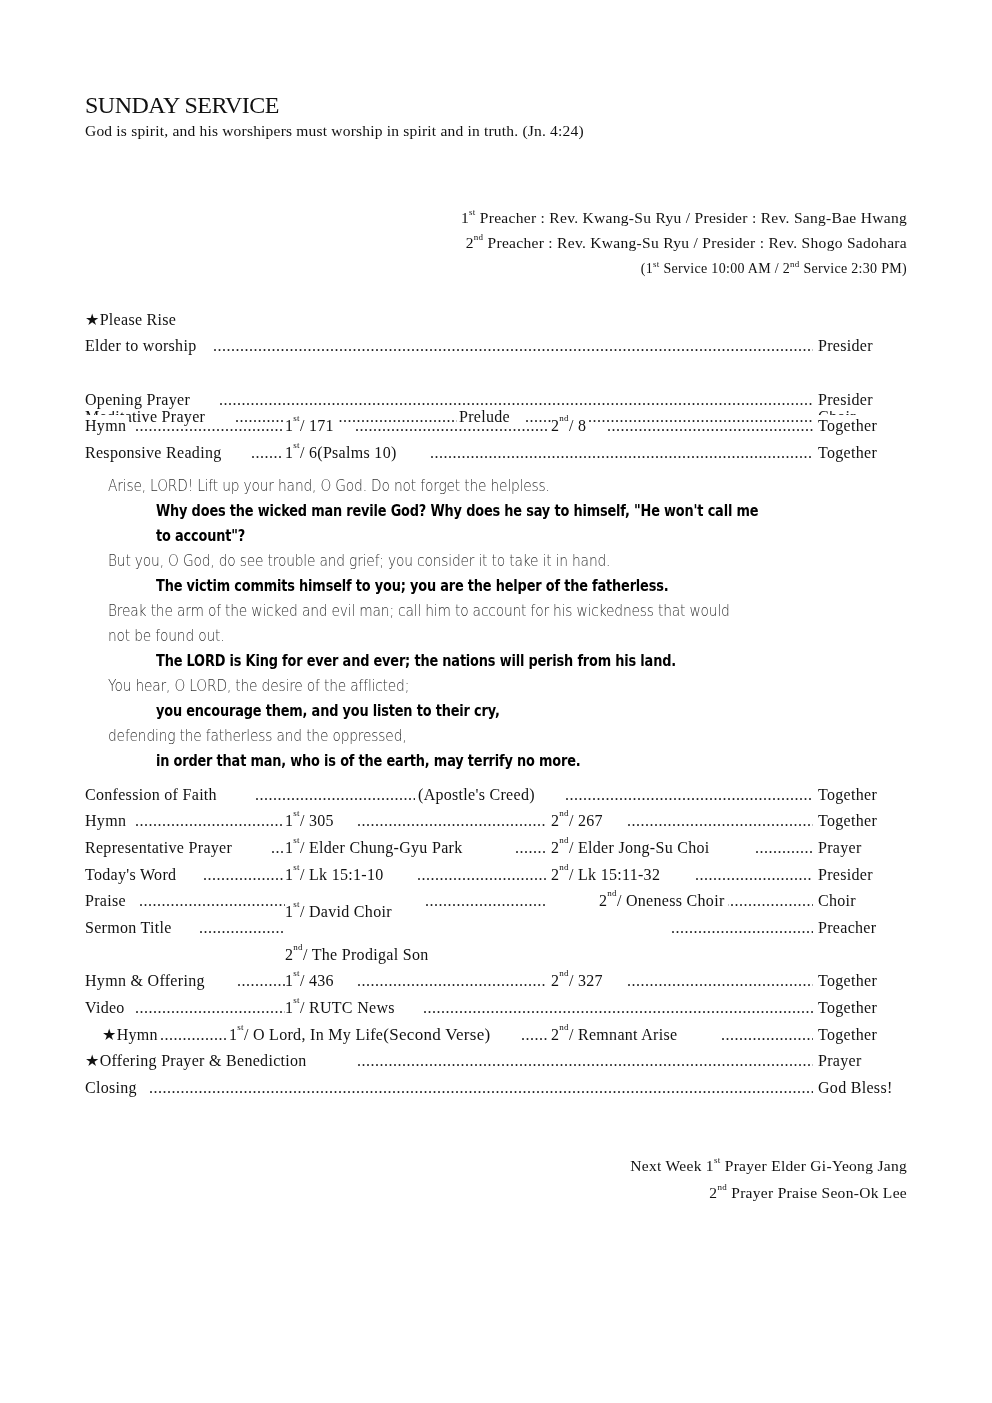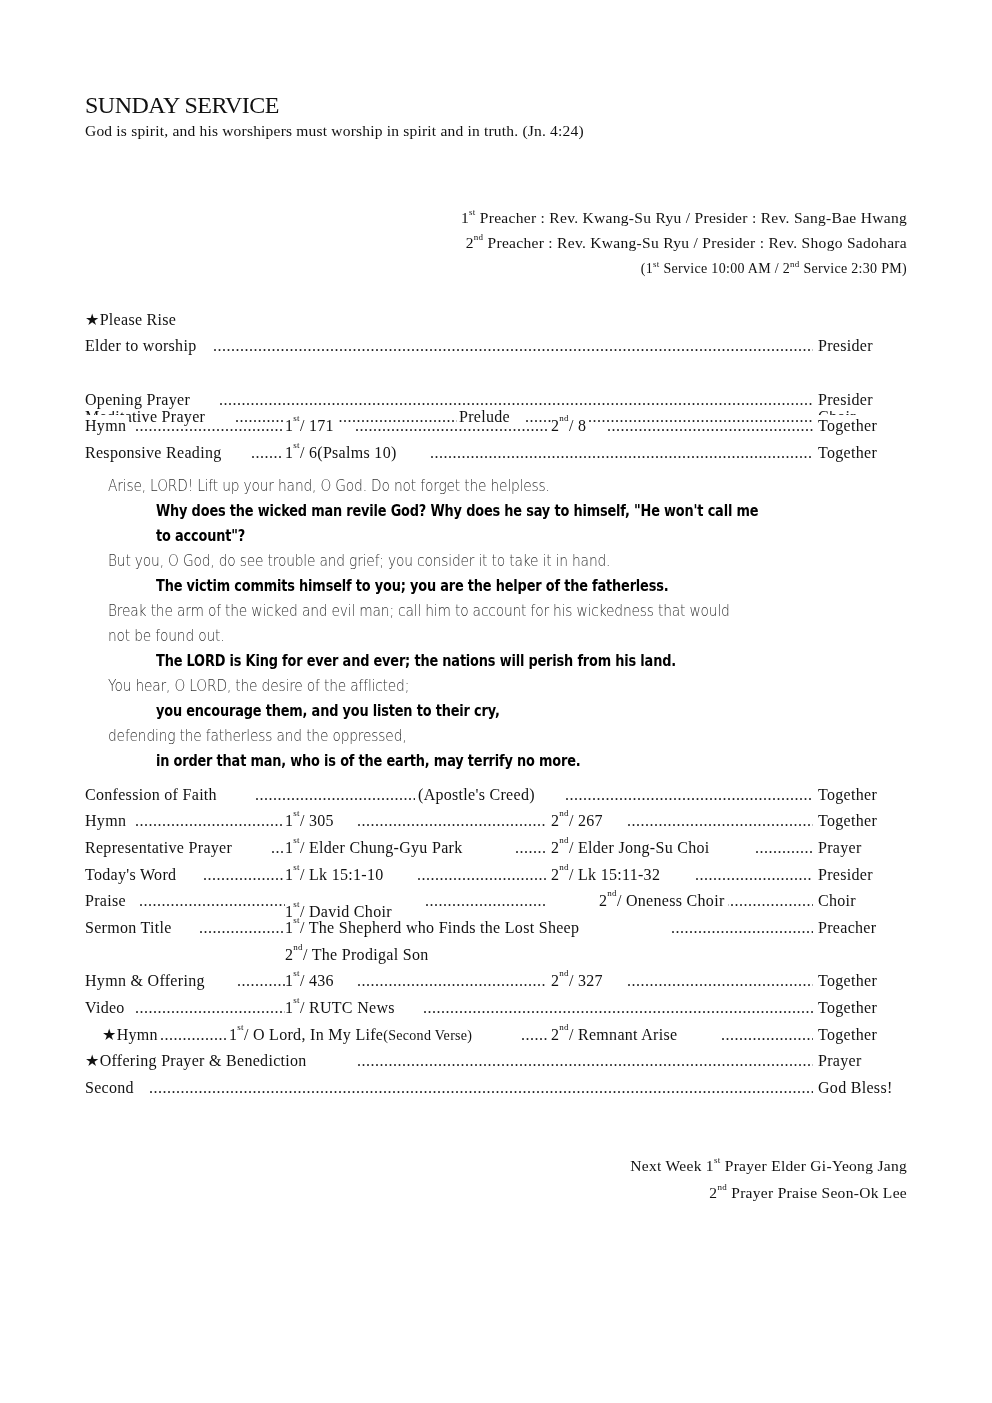--- a/index.html
+++ b/index.html
@@ -13,21 +13,21 @@
   sup { font-size:9px; vertical-align:top; line-height:9px; position:relative; top:-1px; }
   .row { position:absolute; left:85px; width:820px; height:22px; font-size:16px;
          font-family:"Liberation Serif", serif; letter-spacing:0.3px; white-space:nowrap; }
   .seg { position:absolute; top:0; height:22px; line-height:22px; background:#fff; padding-right:3px; }
   .leader { position:absolute; top:0; height:22px; overflow:hidden; line-height:22px; color:#222;
             letter-spacing:0.5px; }
   .leader::before { content:"..............................................................................................................................................................................................................................."; }
   .rd { position:absolute; left:108px; font-size:15px; font-family:"DejaVu Sans", sans-serif; letter-spacing:-0.2px; white-space:nowrap; }
   .rd.light { color:#333; font-weight:300; transform:scaleX(0.92); transform-origin:left; }
   .rd.bold { left:156px; color:#000; font-weight:bold; transform:scaleX(0.86); transform-origin:left; }
-  .small-note { font-size:14px; }
+  .small-note { font-size:17px; }
 </style>
 </head>
 <body>
 
 <div class="title">SUNDAY SERVICE</div>
 <div class="verse">God is spirit, and his worshipers must worship in spirit and in truth. (Jn. 4:24)</div>
 
 <div class="ri" style="top:209px;"><span>1</span><sup>st</sup><span> Preacher : Rev. Kwang-Su Ryu / Presider : Rev. Sang-Bae Hwang</span></div>
 <div class="ri" style="top:234px;"><span>2</span><sup>nd</sup><span> Preacher : Rev. Kwang-Su Ryu / Presider : Rev. Shogo Sadohara</span></div>
 <div class="ri small" style="top:261px;"><span>(1</span><sup>st</sup><span> Service 10:00 AM / 2</span><sup>nd</sup><span> Service 2:30 PM)</span></div>
@@ -132,21 +132,20 @@
   <span class="seg" style="left:0;">Praise</span>
   <span class="seg" style="left:200px;margin-top:11px;"><span>1</span><sup>st</sup><span>/ </span><span>David Choir</span></span>
   <span class="seg" style="left:466px;margin-left:48px;"><span>2</span><sup>nd</sup><span>/ </span><span>Oneness Choir</span></span>
   <span class="seg" style="left:733px;">Choir</span>
 </div>
 
 <div class="row" style="top:917px;">
   <span class="leader" style="left:114px; width:86px;"></span>
   <span class="leader" style="left:586px; width:142px;"></span>
   <span class="seg" style="left:0;">Sermon Title</span>
-  <span class="seg" style="left:200px;"><span>1</span><sup>st</sup><span>/ </span><span>The Shepherd who Finds the Lost Sheep</span></span>
   <span class="seg" style="left:733px;">Preacher</span>
 </div>
 <div class="row" style="top:944px;">
   <span class="seg" style="left:200px;"><span>2</span><sup>nd</sup><span>/ </span><span>The Prodigal Son</span></span>
 </div>
 
 <div class="row" style="top:970px;">
   <span class="leader" style="left:152px; width:48px;"></span>
   <span class="leader" style="left:272px; width:190px;"></span>
   <span class="leader" style="left:542px; width:186px;"></span>
@@ -175,18 +174,18 @@
 </div>
 
 <div class="row" style="top:1050px;">
   <span class="leader" style="left:272px; width:456px;"></span>
   <span class="seg" style="left:0;">★Offering Prayer &amp; Benediction</span>
   <span class="seg" style="left:733px;">Prayer</span>
 </div>
 
 <div class="row" style="top:1077px;">
   <span class="leader" style="left:64px; width:664px;"></span>
-  <span class="seg" style="left:0;">Second</span>
+  <span class="seg" style="left:0;">Closing</span>
   <span class="seg" style="left:733px;">God Bless!</span>
 </div>
 
 <div class="ri" style="top:1157px;"><span>Next Week 1</span><sup>st</sup><span> Prayer Elder Gi-Yeong Jang</span></div>
 <div class="ri" style="top:1184px;"><span>2</span><sup>nd</sup><span> Prayer Praise Seon-Ok Lee</span></div>
 
 </body></html>

